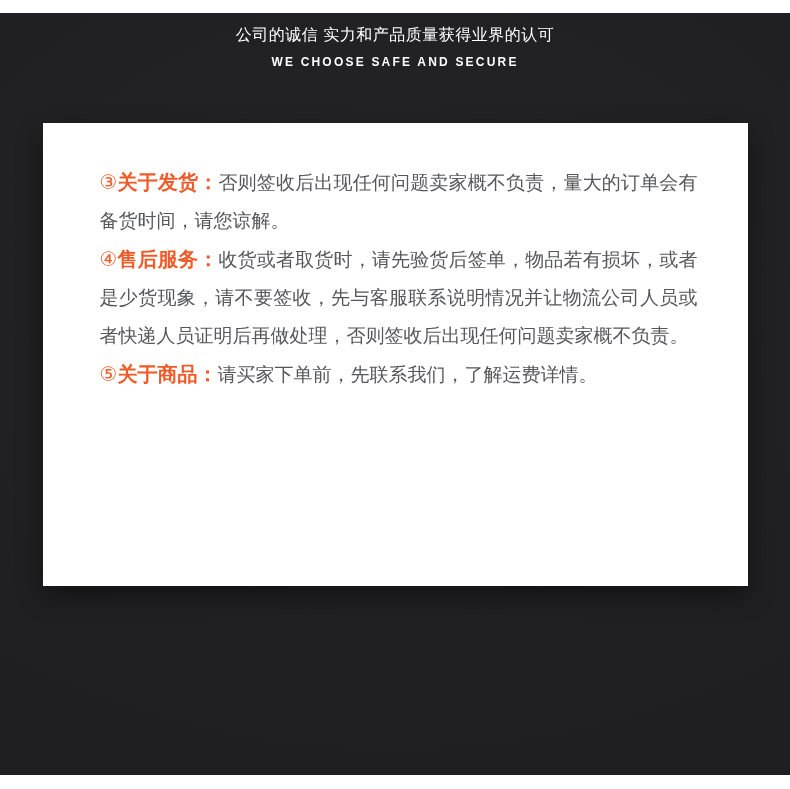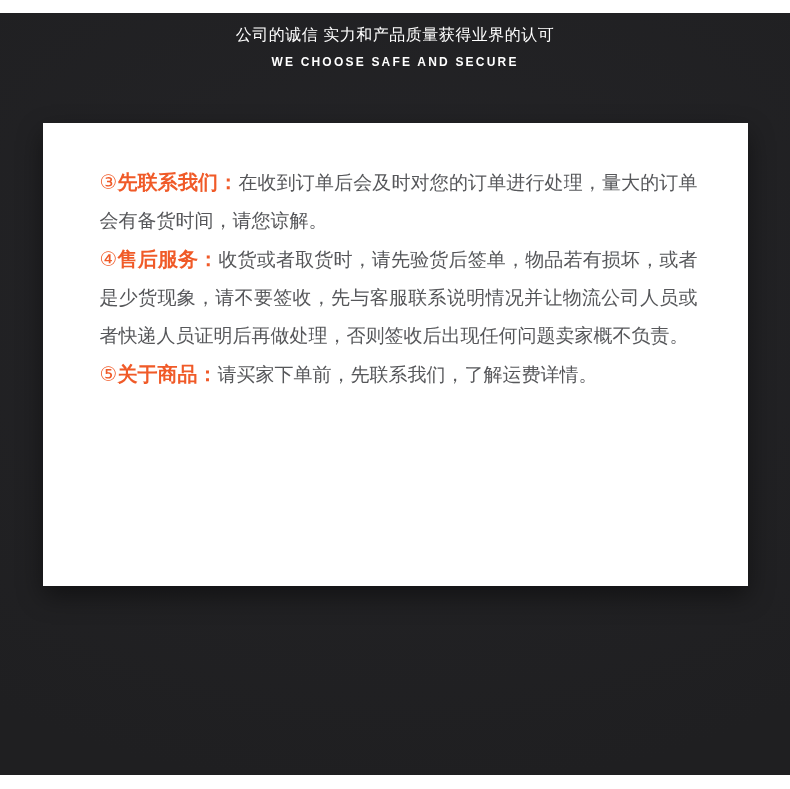--- a/index.html
+++ b/index.html
@@ -89,21 +89,21 @@
     <div class="header">
       <div class="page-subtitle">公司的诚信 实力和产品质量获得业界的认可</div>
       <div class="page-tagline">WE CHOOSE SAFE AND SECURE</div>
     </div>
 
     <div class="notice-card">
 
 
 
       <p class="notice-item">
-        <span class="item-num">③</span><span class="item-label">先联系我们：</span><span class="item-text">在收到订单后会及时对您的订单进行处理，量大的订单会有备货时间，请您谅解。</span>
+        <span class="item-num">③</span><span class="item-label">关于发货：</span><span class="item-text">否则签收后出现任何问题卖家概不负责，量大的订单会有备货时间，请您谅解。</span>
       </p>
 
       <p class="notice-item">
         <span class="item-num">④</span><span class="item-label">售后服务：</span><span class="item-text">收货或者取货时，请先验货后签单，物品若有损坏，或者是少货现象，请不要签收，先与客服联系说明情况并让物流公司人员或者快递人员证明后再做处理，否则签收后出现任何问题卖家概不负责。</span>
       </p>
 
       <p class="notice-item">
         <span class="item-num">⑤</span><span class="item-label">关于商品：</span><span class="item-text">请买家下单前，先联系我们，了解运费详情。</span>
       </p>
 

